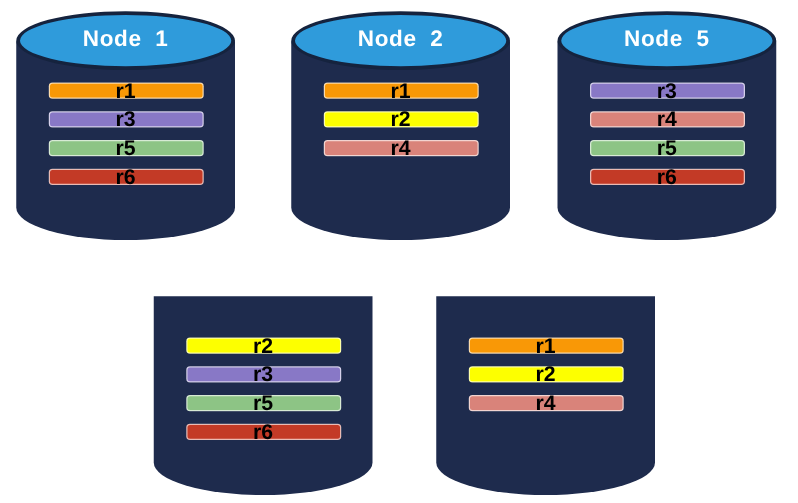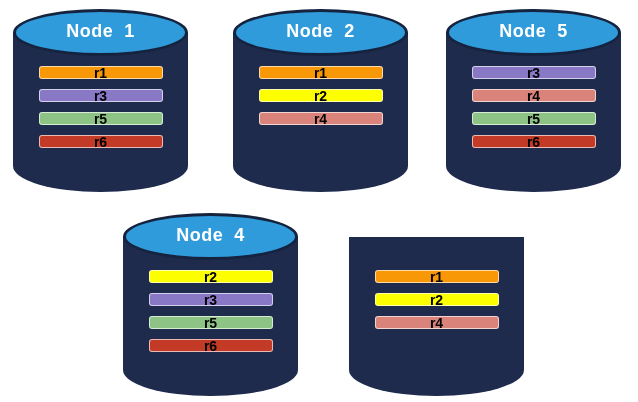--- a/index.html
+++ b/index.html
@@ -66,21 +66,21 @@
   .bar {
     width: 124px;
     height: 13px;
     box-sizing: border-box;
     border: 1px solid rgba(255, 255, 255, 0.65);
     border-radius: 3px;
     margin-bottom: 10px;
     display: flex;
     align-items: center;
     justify-content: center;
-    font-size: 14px;
+    font-size: 17px;
     font-weight: bold;
     line-height: 1;
     color: var(--bar-text-color, #000000);
   }
 </style>
 </head>
 <body>
 
 <div class="canvas" id="canvas" style="background: rgb(255, 255, 255); padding-left: 38px; --body-color: #1E2B4D; --top-color: #2F9BDB; --outline-color: #15233E; --title-color: #FFFFFF; --bar-text-color: #000000;">
     <div class="cylinder pos-1">
@@ -113,23 +113,20 @@
     </div>
     <div class="bars">
         <div class="bar" style="background: rgb(136, 120, 198);">r3</div>
         <div class="bar" style="background: rgb(217, 131, 122);">r4</div>
         <div class="bar" style="background: rgb(141, 196, 133);">r5</div>
         <div class="bar" style="background: rgb(195, 58, 38);">r6</div>
       </div>
   </div>
     <div class="cylinder pos-4">
     <div class="cyl-body"></div>
-    <div class="cyl-top">
-      <span class="node-title">Node  4</span>
-    </div>
     <div class="bars">
         <div class="bar" style="background: rgb(253, 255, 0);">r2</div>
         <div class="bar" style="background: rgb(136, 120, 198);">r3</div>
         <div class="bar" style="background: rgb(141, 196, 133);">r5</div>
         <div class="bar" style="background: rgb(195, 58, 38);">r6</div>
       </div>
   </div>
     <div class="cylinder pos-5">
     <div class="cyl-body"></div>
     <div class="bars">

